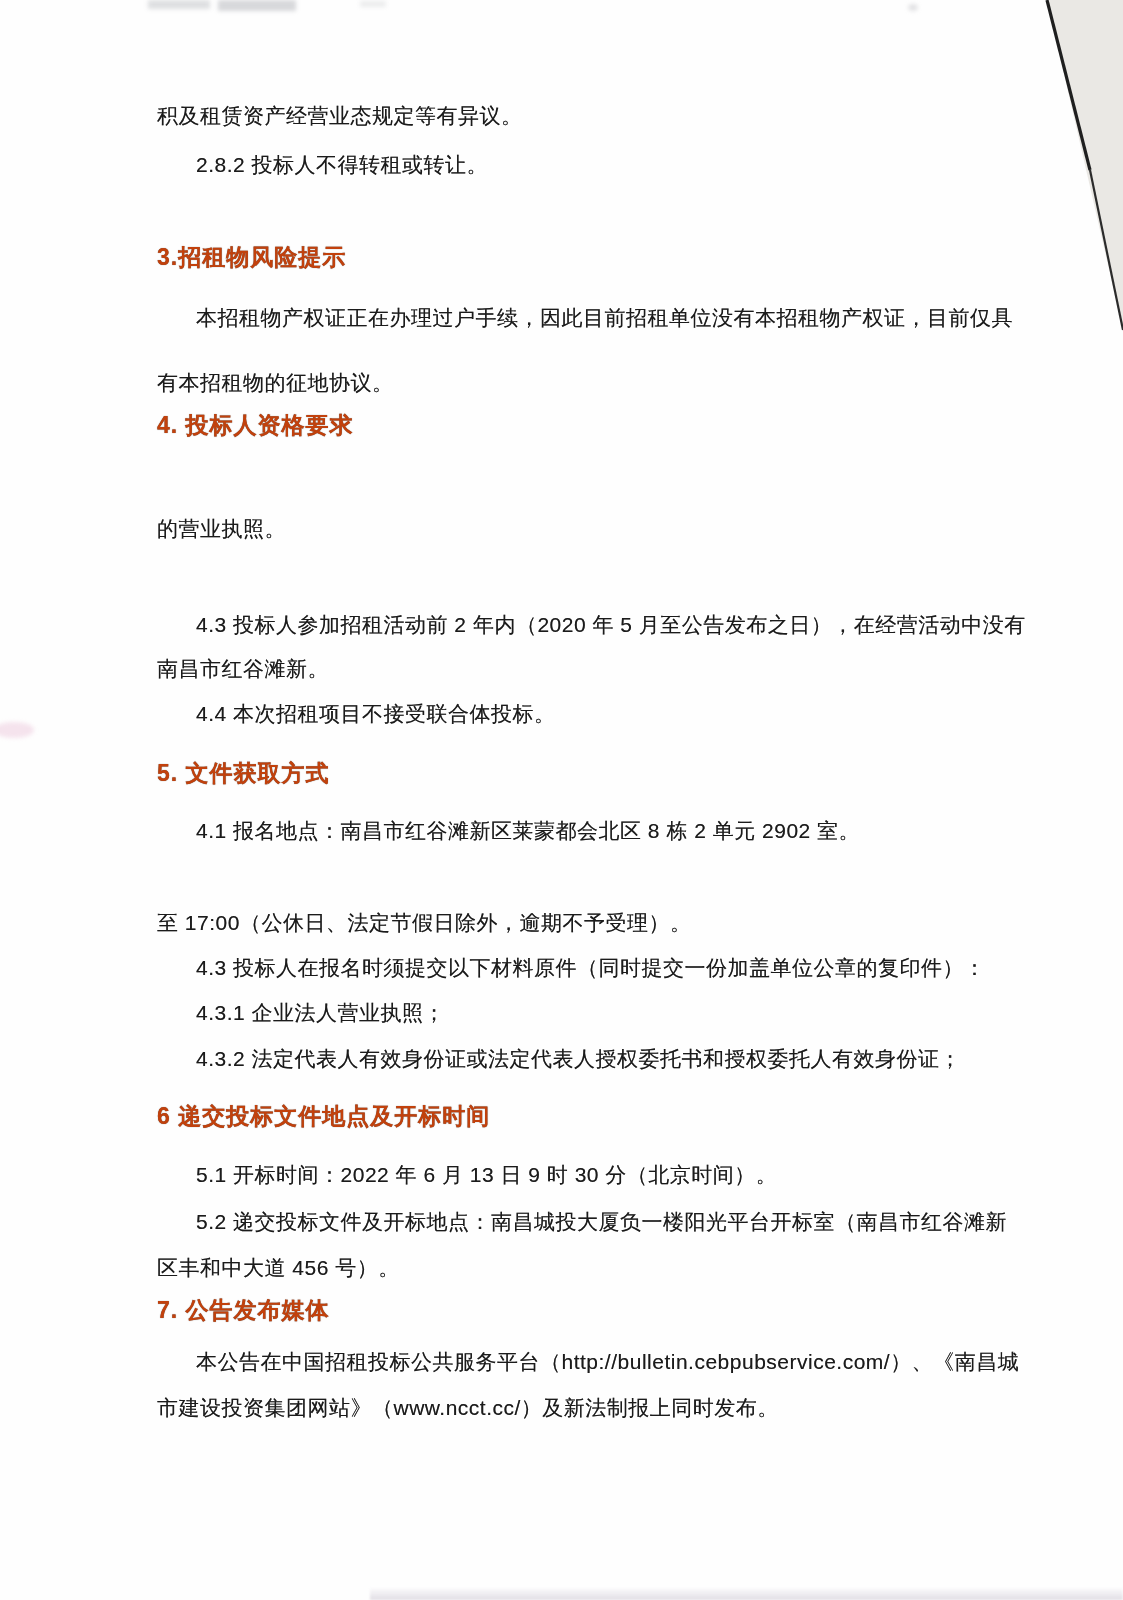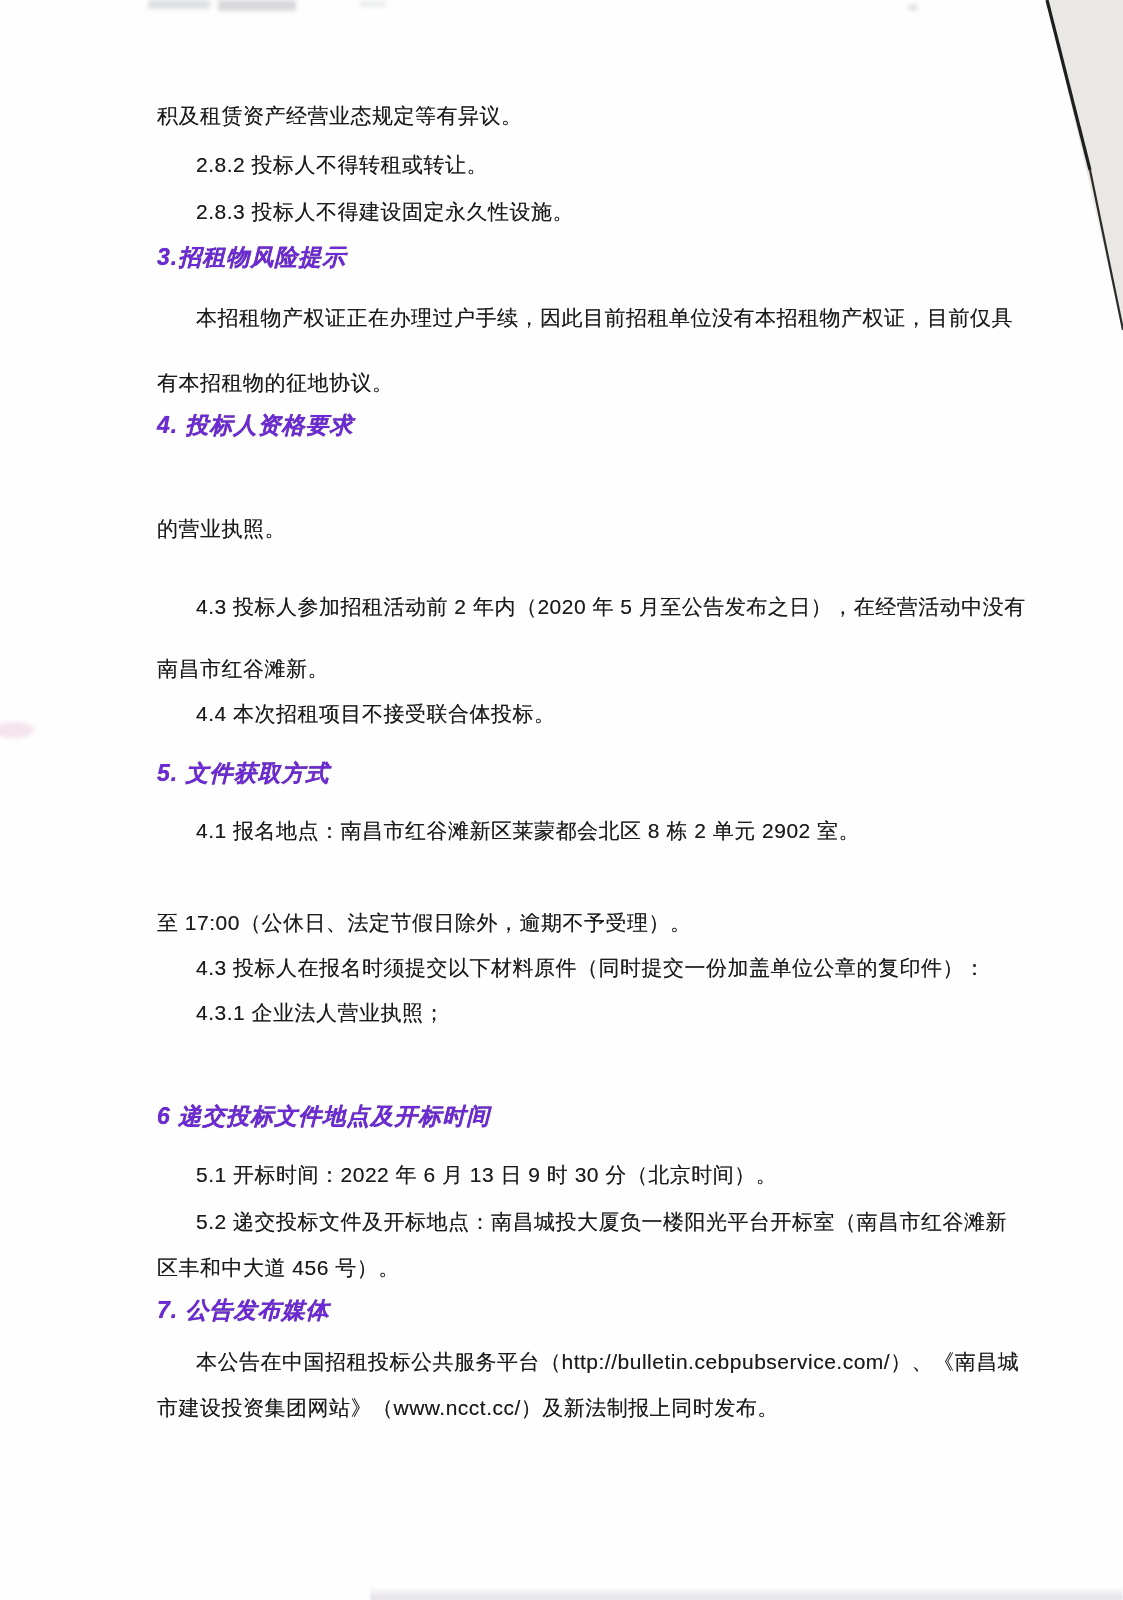--- a/index.html
+++ b/index.html
@@ -23,23 +23,22 @@
     color:#1b1b1b;
     letter-spacing:0.5px;
     white-space:nowrap;
     text-shadow:0 0 0.6px rgba(20,20,20,0.55);
   }
   .indent{left:196px;}
   .heading{
     font-weight:bold;
     font-size:23px;
     letter-spacing:1px;
-    color:#6d28d9;
+    color:#c2410c;
     text-shadow:0 0 0.8px rgba(0,0,0,0.7);
-    font-style:italic;
   }
   
   .corner-svg{
     position:absolute;top:0;right:0;left:0;
     width:1123px;height:1600px;
     pointer-events:none;
   }
   .smudge{
     position:absolute;
     pointer-events:none;
@@ -57,37 +56,37 @@
     pointer-events:none;
   }
 </style>
 </head>
 <body>
 
 <div class="page">
 
   <div class="line" style="top:101px">积及租赁资产经营业态规定等有异议。</div>
   <div class="line indent" style="top:150px">2.8.2 投标人不得转租或转让。</div>
-  <div class="line indent" style="top:197px">2.8.3 投标人不得建设固定永久性设施。</div>
 
   <div class="line heading" style="top:242px">3.招租物风险提示</div>
   <div class="line indent" style="top:303px">本招租物产权证正在办理过户手续，因此目前招租单位没有本招租物产权证，目前仅具</div>
   <div class="line" style="top:368px">有本招租物的征地协议。</div>
 
   <div class="line heading" style="top:410px">4. 投标人资格要求</div>
   <div class="line" style="top:514px">的营业执照。</div>
-  <div class="line indent" style="top:592px">4.3 投标人参加招租活动前 2 年内（2020 年 5 月至公告发布之日），在经营活动中没有</div>
+  <div class="line indent" style="top:610px">4.3 投标人参加招租活动前 2 年内（2020 年 5 月至公告发布之日），在经营活动中没有</div>
   <div class="line" style="top:654px">南昌市红谷滩新。</div>
   <div class="line indent" style="top:699px">4.4 本次招租项目不接受联合体投标。</div>
 
   <div class="line heading" style="top:758px">5. 文件获取方式</div>
   <div class="line indent" style="top:816px">4.1 报名地点：南昌市红谷滩新区莱蒙都会北区 8 栋 2 单元 2902 室。</div>
   <div class="line" style="top:908px">至 17:00（公休日、法定节假日除外，逾期不予受理）。</div>
   <div class="line indent" style="top:953px">4.3 投标人在报名时须提交以下材料原件（同时提交一份加盖单位公章的复印件）：</div>
   <div class="line indent" style="top:998px">4.3.1 企业法人营业执照；</div>
+  <div class="line indent" style="top:1044px">4.3.2 法定代表人有效身份证或法定代表人授权委托书和授权委托人有效身份证；</div>
 
   <div class="line heading" style="top:1101px">6 递交投标文件地点及开标时间</div>
   <div class="line indent" style="top:1160px">5.1 开标时间：2022 年 6 月 13 日 9 时 30 分（北京时间）。</div>
   <div class="line indent" style="top:1207px">5.2 递交投标文件及开标地点：南昌城投大厦负一楼阳光平台开标室（南昌市红谷滩新</div>
   <div class="line" style="top:1253px">区丰和中大道 456 号）。</div>
 
   <div class="line heading" style="top:1295px">7. 公告发布媒体</div>
   <div class="line" style="top:1393px">市建设投资集团网站》（www.ncct.cc/）及新法制报上同时发布。</div>
   <div class="line indent" style="top:1347px">本公告在中国招租投标公共服务平台（http://bulletin.cebpubservice.com/）、《南昌城</div>
 

